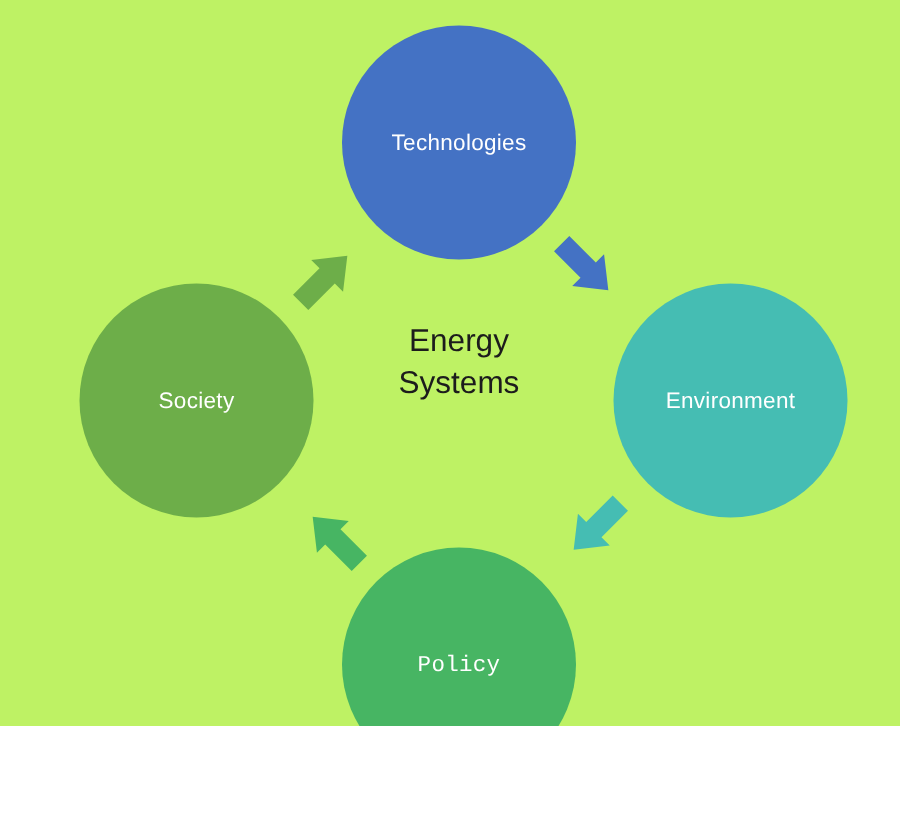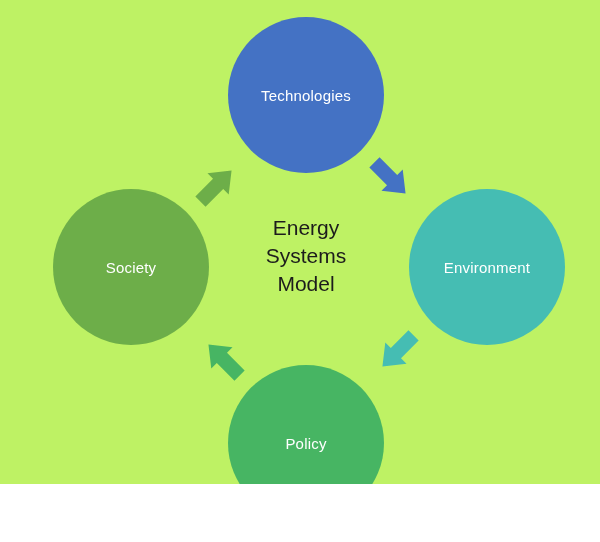--- a/index.html
+++ b/index.html
@@ -65,32 +65,31 @@
 <div class="canvas">
 
   <div class="circle node-technologies" style="background-color: rgb(68, 114, 196);">
     <span class="node-label">Technologies</span>
   </div>
 
   <div class="circle node-environment" style="background-color: rgb(69, 189, 179);">
     <span class="node-label">Environment</span>
   </div>
 
-  <div class="circle node-policy" style="background-color: rgb(71, 181, 99);">
+  <div class="circle node-policy" style="background-color: rgb(71, 181, 99); font-family: Liberation Mono, monospace;">
     <span class="node-label">Policy</span>
   </div>
 
   <div class="circle node-society" style="background-color: rgb(109, 174, 73); align-items: center;">
     <span class="node-label">Society</span>
   </div>
 
   <div class="center-text">
     <span>Energy</span>
     <span>Systems</span>
-    <span>Model</span>
   </div>
 
   <svg class="arrow arrow-ne" viewBox="0 0 74 50" preserveAspectRatio="none">
     <polygon points="0,13 42,13 42,0 74,25 42,50 42,37 0,37" fill="#6DAE49"></polygon>
   </svg>
 
   <svg class="arrow arrow-se" viewBox="0 0 74 50" preserveAspectRatio="none">
     <polygon points="0,13 42,13 42,0 74,25 42,50 42,37 0,37" fill="#4472C4"></polygon>
   </svg>
 

